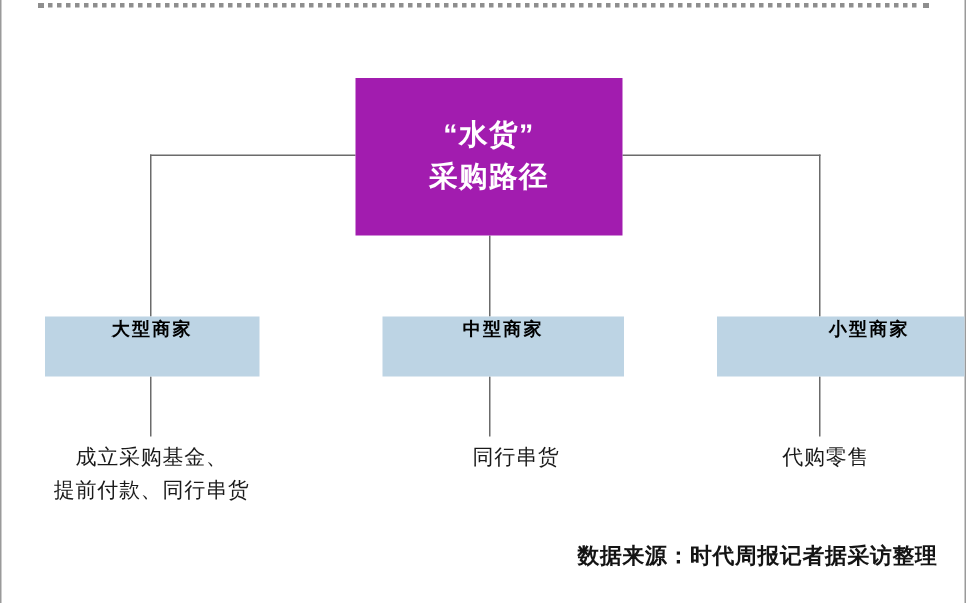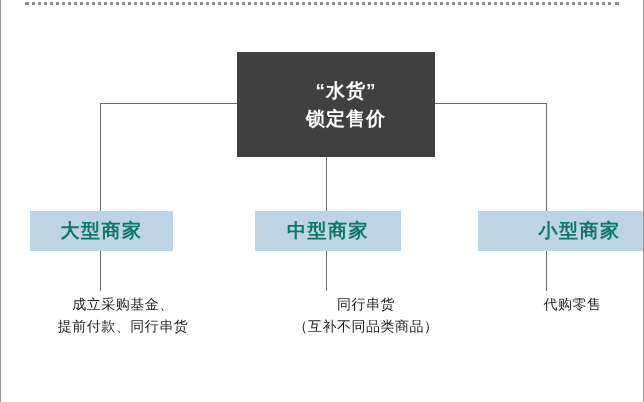--- a/index.html
+++ b/index.html
@@ -39,63 +39,61 @@
   .line-h { height: 1px; }
   .line-v { width: 1px; }
 
   
   .root-node {
     position: absolute;
     left: 236px;
     top: 52px;
     width: 178px;
     height: 105px;
-    background: #404040;
+    background: #a21caf;
     color: #ffffff;
     display: flex;
     flex-direction: column;
     align-items: center;
     justify-content: center;
     font-weight: bold;
     font-size: 19px;
     line-height: 1.45;
     letter-spacing: 1px;
-    padding-left: 20px;
   }
   .root-node .ln { display: block; white-space: nowrap; }
 
   
   .tier-node {
     position: absolute;
     top: 211px;
     height: 40px;
     background: #bdd4e4;
-    color: #0f766e;
+    color: #000000;
     display: flex;
-    align-items: center;
+    align-items: flex-start;
     justify-content: center;
     font-weight: bold;
-    font-size: 19px;
+    font-size: 12px;
     letter-spacing: 1.5px;
   }
   .tier-node.n1 { left: 29px;  width: 143px; }
-  .tier-node.n2 { left: 254px; width: 146px; }
+  .tier-node.n2 { left: 254px; width: 161px; }
   .tier-node.n3 { left: 477px; width: 147px; padding-left: 28px; }
 
   
   .leaf-text {
     position: absolute;
     top: 294px;
     text-align: center;
     color: #1a1a1a;
     font-size: 14px;
     line-height: 1.55;
     letter-spacing: 0.5px;
     white-space: nowrap;
-    margin-left: 22px;
   }
   .leaf-text.l1 { left: 0px;   width: 200px; }
   .leaf-text.l2 { left: 243px; width: 200px; }
   .leaf-text.l3 { left: 452px; width: 195px; }
   .leaf-text .ln { display: block; }
 
   
   .source-note {
     position: absolute;
     right: 18px;
@@ -121,40 +119,40 @@
   <div class="line-v" style="left:545px; top:103px; height:108px;"></div>
 
   <div class="line-v" style="left:325px; top:157px; height:54px;"></div>
 
   <div class="line-v" style="left:99px; top:251px; height:40px;"></div>
   <div class="line-v" style="left:325px; top:251px; height:40px;"></div>
   <div class="line-v" style="left:545px; top:251px; height:40px;"></div>
 
   <div class="root-node">
     <span class="ln">“水货”</span>
-    <span class="ln">锁定售价</span>
+    <span class="ln">采购路径</span>
   </div>
 
   <div class="tier-node n1">
     <span>大型商家</span>
   </div>
   <div class="tier-node n2">
     <span>中型商家</span>
   </div>
   <div class="tier-node n3">
     <span>小型商家</span>
   </div>
 
   <div class="leaf-text l1">
     <span class="ln">成立采购基金、</span>
     <span class="ln">提前付款、同行串货</span>
   </div>
   <div class="leaf-text l2">
     <span class="ln">同行串货</span>
-    <span class="ln">（互补不同品类商品）</span>
   </div>
   <div class="leaf-text l3">
     <span class="ln">代购零售</span>
     <span class="ln"></span>
   </div>
 
+  <div class="source-note">数据来源：时代周报记者据采访整理</div>
 
 </div>
 
 </body></html>

